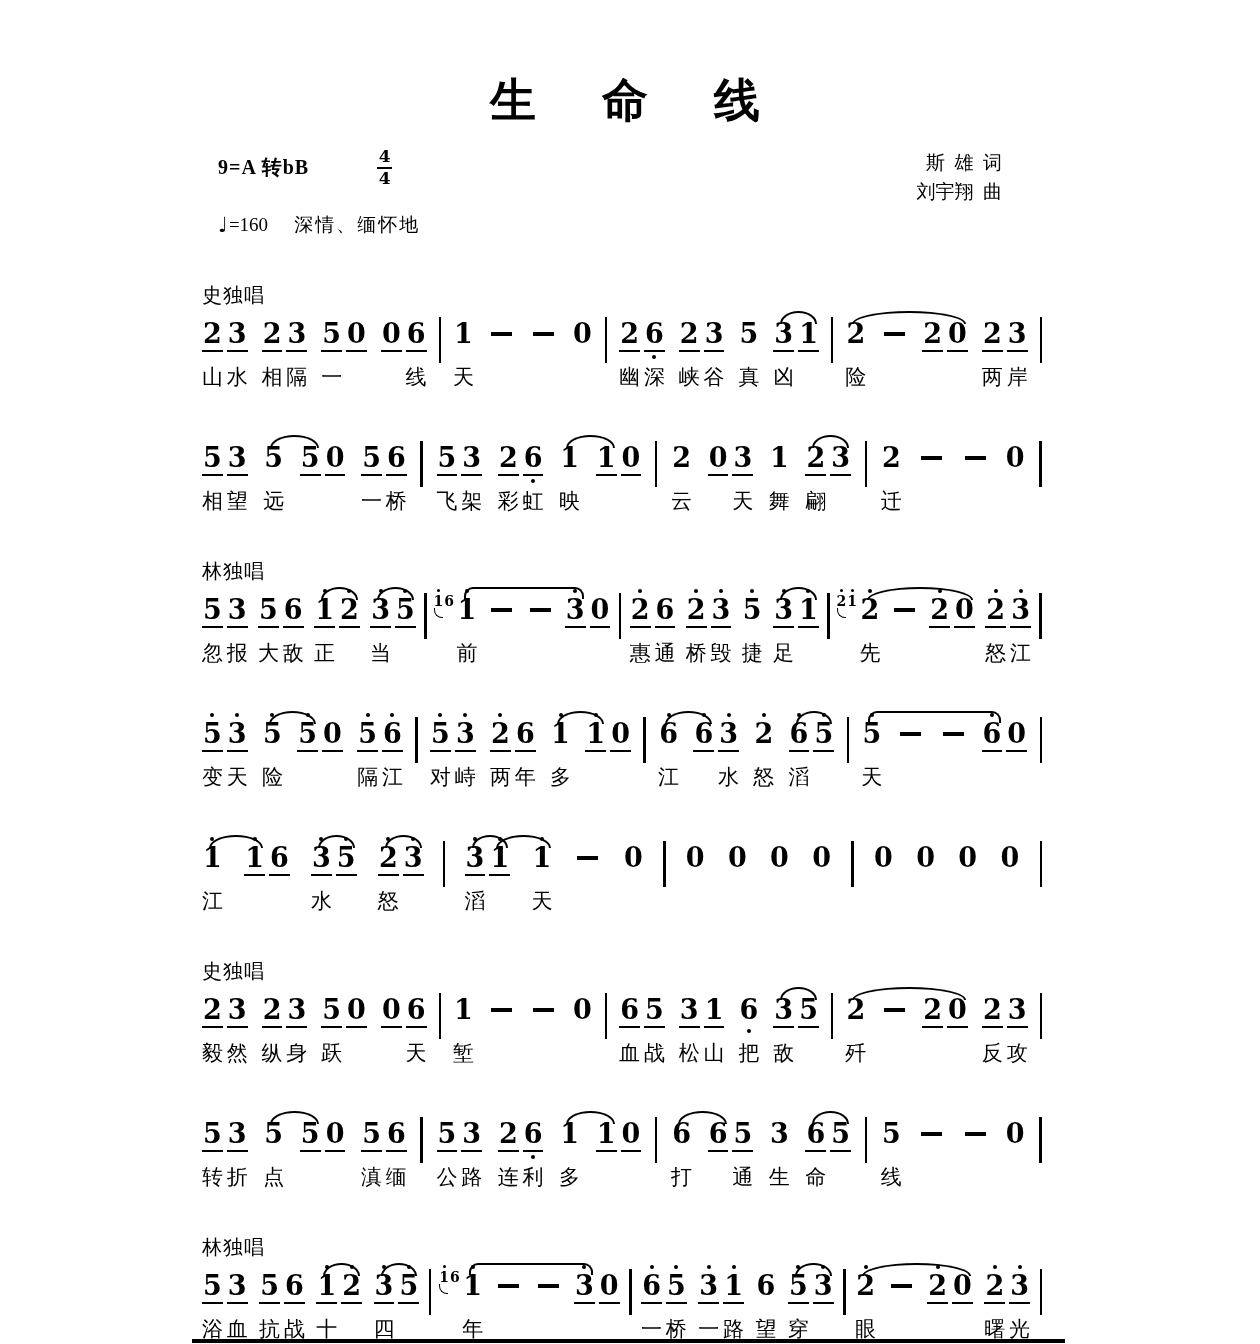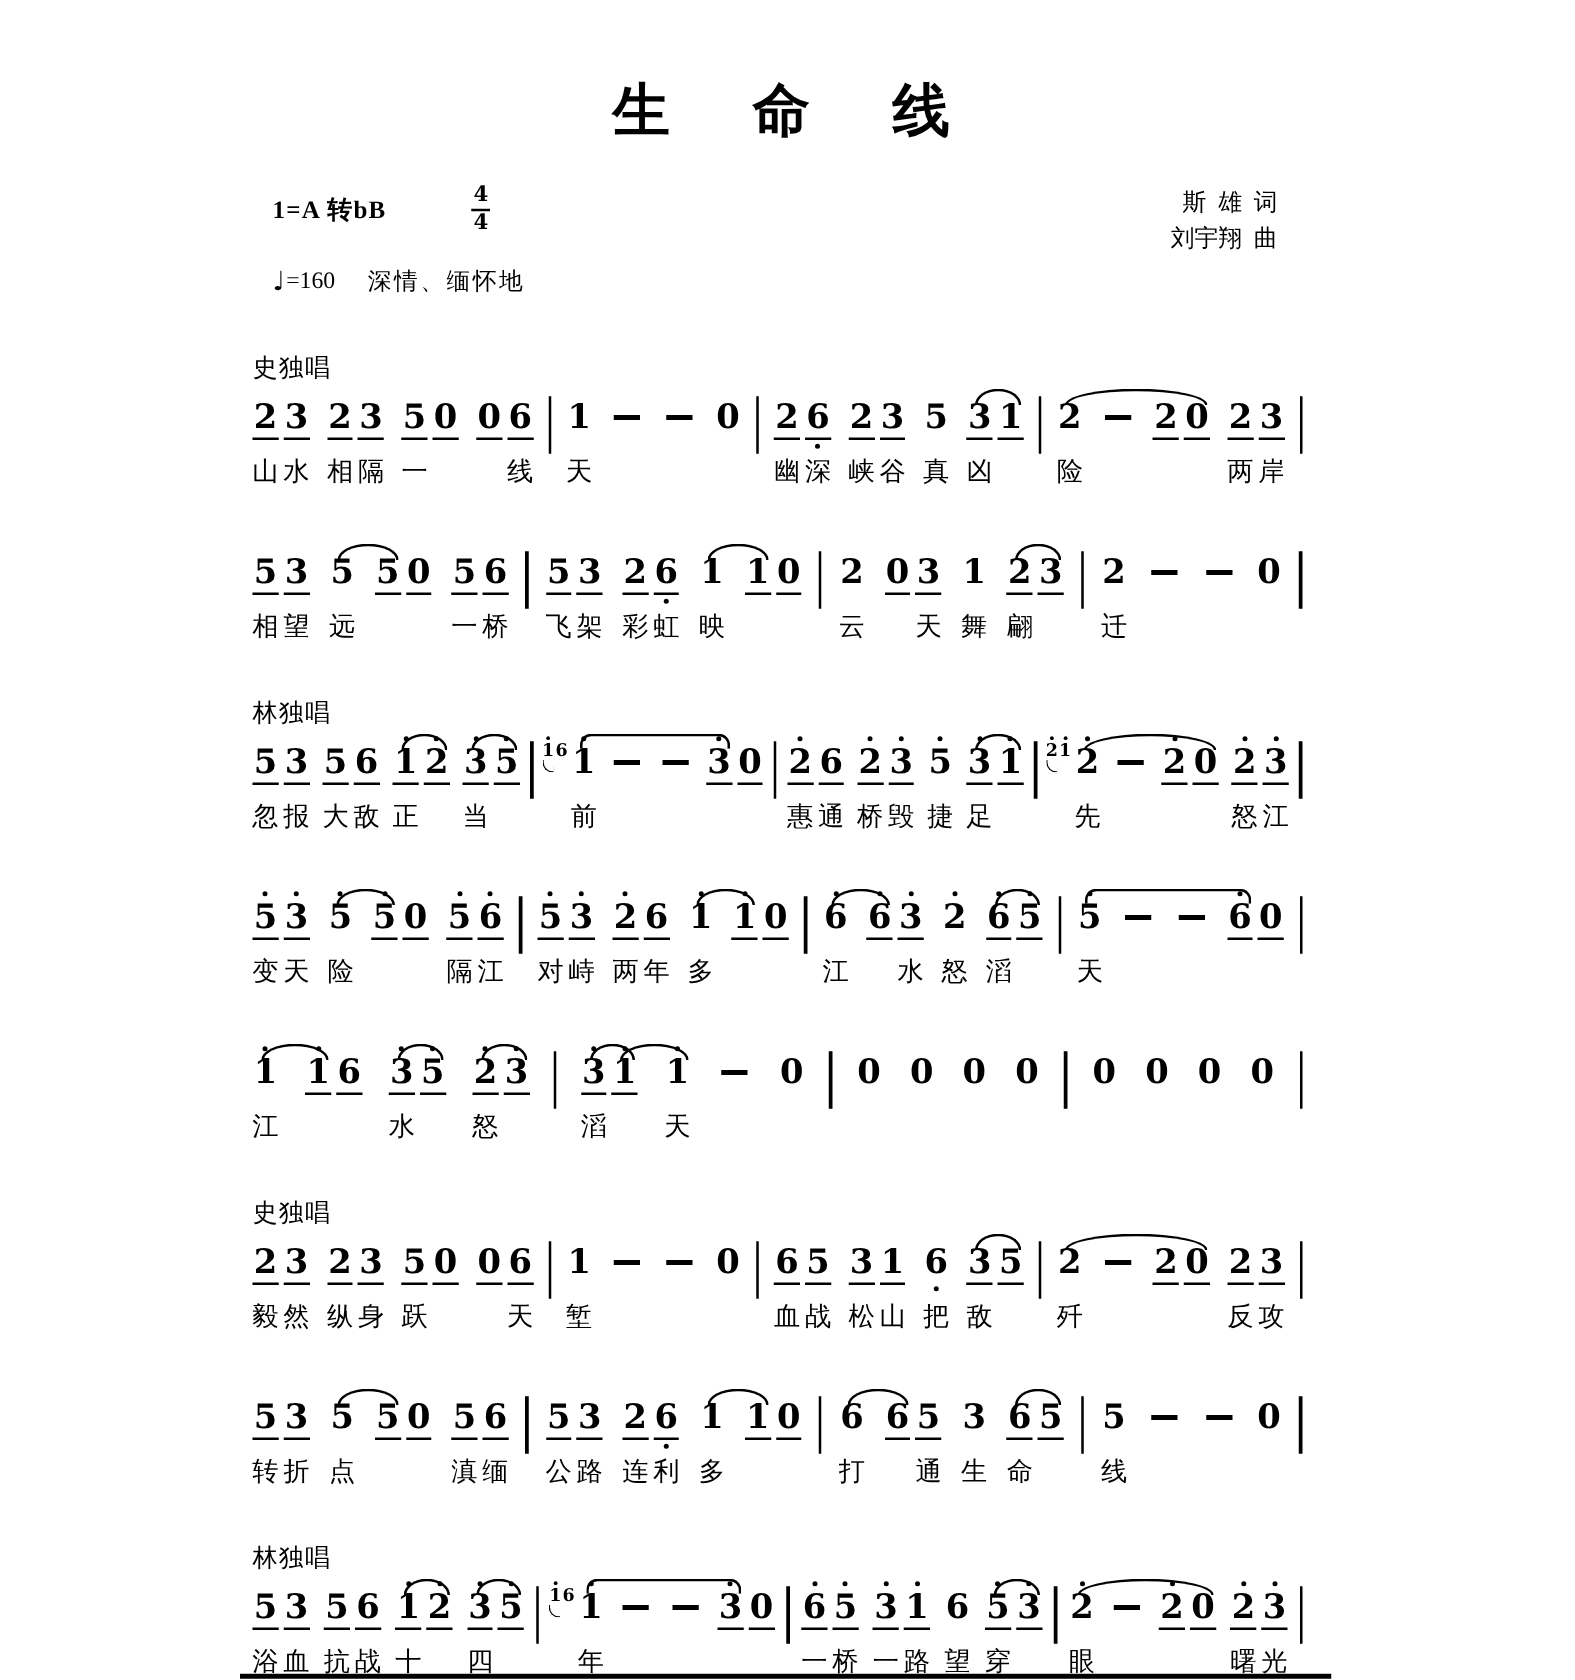--- a/index.html
+++ b/index.html
@@ -1,29 +1,29 @@
 <!DOCTYPE html>
 <html><head>
 <meta charset="utf-8">
 <style>
   html,body{margin:0;padding:0;}
   body{
     width:1260px;height:1344px;background:#fff;color:#000;
     font-family:"Liberation Serif", serif;position:relative;overflow:hidden;
   }
   .title{
-    position:absolute;top:58px;left:0;width:100%;text-align:center;
+    position:absolute;top:70px;left:0;width:100%;text-align:center;
     font-size:46px;font-weight:600;letter-spacing:10px;white-space:pre;
   }
   .meta{position:absolute;top:148px;left:218px;font-size:20px;font-weight:600;display:flex;align-items:center;}
   .keysig{letter-spacing:1px;}
   .timesig{display:inline-flex;flex-direction:column;align-items:center;margin-left:68px;
     font-size:17px;font-weight:bold;line-height:1;font-family:"DejaVu Serif",serif;}
   .tsline{width:15px;height:2px;background:#000;margin:1.5px 0;}
-  .credits{position:absolute;top:148px;right:238px;text-align:right;font-size:19px;line-height:29px;white-space:pre;}
+  .credits{position:absolute;top:148px;right:258px;text-align:right;font-size:19px;line-height:29px;white-space:pre;}
   .tempo{position:absolute;top:212px;left:218px;font-size:19px;display:flex;align-items:center;}
   .tempo .notehead{font-family:"DejaVu Sans",sans-serif;font-size:21px;margin-right:1px;}
   .tempo .expr{margin-left:26px;letter-spacing:2px;}
 
   .score{position:absolute;top:270px;left:200px;width:842px;}
   .system{height:112px;position:relative;margin-bottom:8px;margin-top:12px;}
   .system.labeled{height:140px;}
   .sys-label{font-size:20px;height:28px;line-height:26px;letter-spacing:1px;margin-left:2px;}
   .noterow{
     position:relative;display:flex;justify-content:space-between;align-items:flex-start;
@@ -60,21 +60,21 @@
   }
   .arc.sq{border-radius:9px 9px 0 0;height:10px;}
   .bottom-rule{position:absolute;left:192px;top:1339px;width:873px;height:4px;background:#000;}
 </style>
 </head>
 <body>
 
 <div class="title">生　命　线</div>
 
 <div class="meta">
-  <span class="keysig">1=A 转bB</span>
+  <span class="keysig">9=A 转bB</span>
   <span class="timesig">
     <span>4</span>
     <span class="tsline"></span>
     <span>4</span>
   </span>
 </div>
 
 <div class="credits"><span>斯  雄  词</span><br><span>刘宇翔  曲</span></div>
 
 <div class="tempo">

